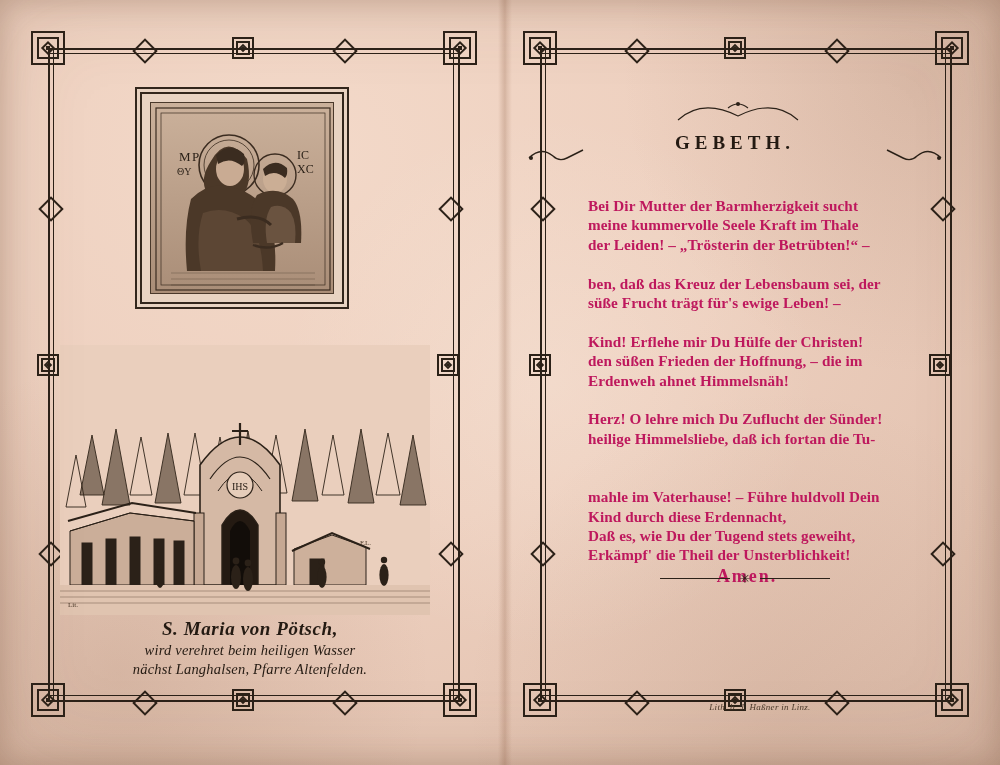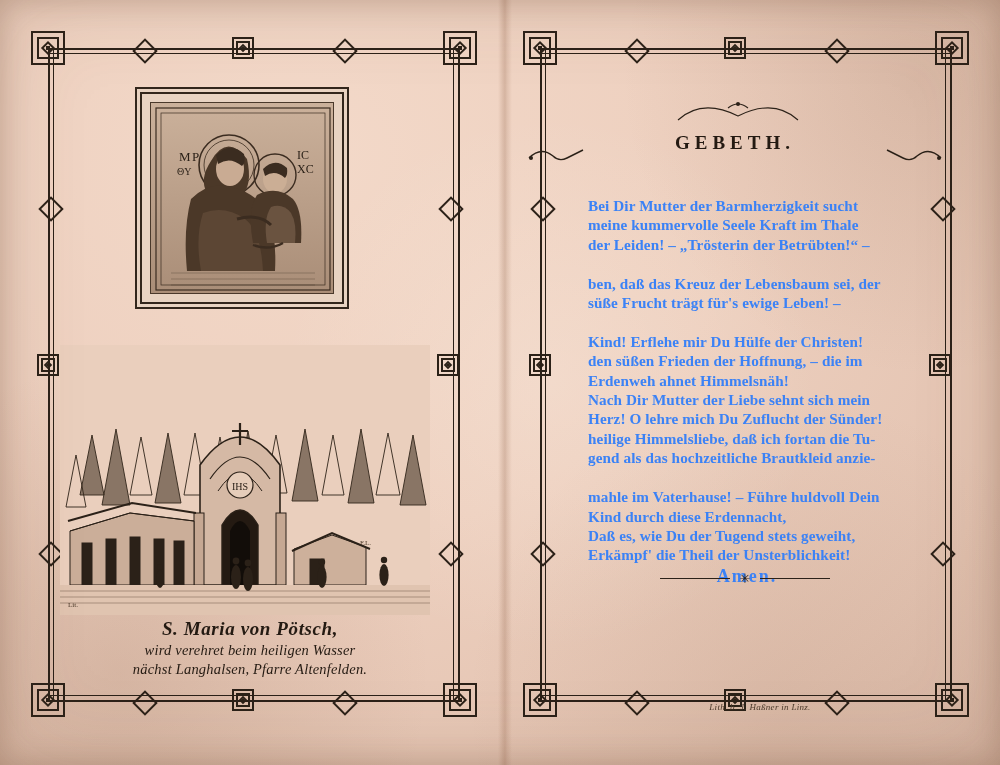--- a/index.html
+++ b/index.html
@@ -167,21 +167,21 @@
     width: 58px; height: 18px;
     color: #2b2118;
   }
   .flourish-l { left: -58px; }
   .flourish-r { right: -58px; }
 
   .prayer {
     position: absolute;
     left: 588px; top: 196px;
     width: 318px;
-    color: #3b82f6;
+    color: #be185d;
     font-family: "Liberation Serif", serif;
     font-size: 15.2px;
     line-height: 19.4px;
     font-weight: bold;
     letter-spacing: .1px;
   }
   .prayer .ln { white-space: nowrap; }
   .prayer .ln.indent { padding-left: 16px; }
   .prayer .amen {
     display: block;
@@ -538,24 +538,24 @@
   <span class="ln">Bei Dir Mutter der Barmherzigkeit sucht</span><br>
   <span class="ln">meine kummervolle Seele Kraft im Thale</span><br>
   <span class="ln">der Leiden! – „Trösterin der Betrübten!“ –</span><br>
   <br>
   <span class="ln">ben, daß das Kreuz der Lebensbaum sei, der</span><br>
   <span class="ln">süße Frucht trägt für's ewige Leben! –</span><br>
   <br>
   <span class="ln">Kind! Erflehe mir Du Hülfe der Christen!</span><br>
   <span class="ln">den süßen Frieden der Hoffnung, – die im</span><br>
   <span class="ln">Erdenweh ahnet Himmelsnäh!</span><br>
-  <span class="ln">Nach Dir Mutter der Liebe sehnt sich mein</span><br>
+  <br>
   <span class="ln">Herz! O lehre mich Du Zuflucht der Sünder!</span><br>
   <span class="ln">heilige Himmelsliebe, daß ich fortan die Tu-</span><br>
-  <span class="ln">gend als das hochzeitliche Brautkleid anzie-</span><br>
+  <br>
   <br>
   <span class="ln">mahle im Vaterhause! – Führe huldvoll Dein</span><br>
   <span class="ln">Kind durch diese Erdennacht,</span><br>
   <span class="ln">Daß es, wie Du der Tugend stets geweiht,</span><br>
   <span class="ln">Erkämpf' die Theil der Unsterblichkeit!</span>
   <span class="amen">Amen.</span>
 </div>
 
 <div class="divider">
   <span class="dl"></span>

